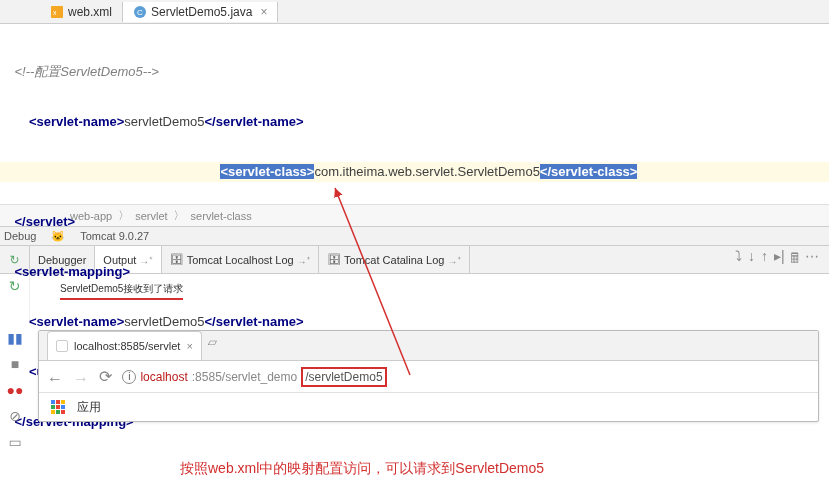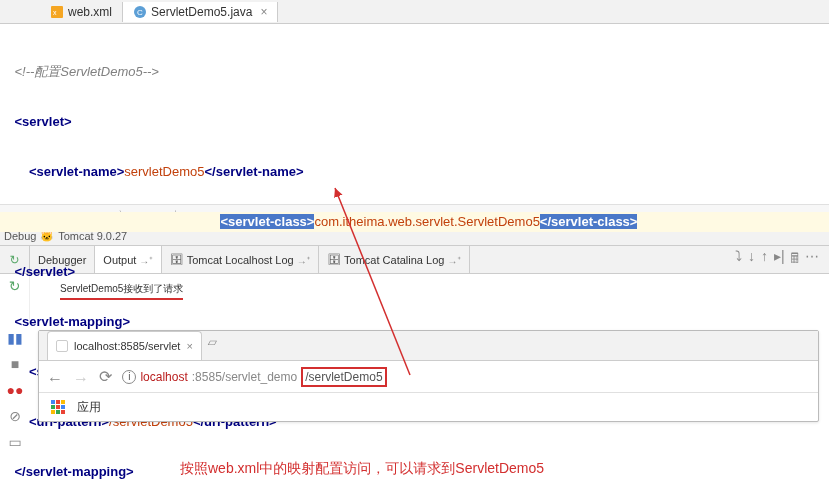--- a/index.html
+++ b/index.html
@@ -10,24 +10,24 @@
 .tab-icon { width: 14px; height: 14px; display: inline-block; }
 .editor { position: relative; height: 180px; display: flex; background: #fff; }
 .gutter { width: 68px; text-align: right; color: #aaa; font-family: "Consolas", monospace; font-size: 12px; padding-top: 8px; user-select: none; }
 .gutter .ln { height: 20px; line-height: 20px; padding-right: 20px; }
 .gutter .bulb { position: absolute; left: 70px; top: 68px; color: #e8a800; font-size: 14px; }
 .code { flex: 1; font-family: "Consolas", monospace; font-size: 13px; padding-top: 8px; white-space: pre; }
 .code .line { height: 20px; line-height: 20px; }
 .code .hl { background: #fffae3; text-align: center; }
 .c-comment { color: #808080; font-style: italic; }
 .c-tag { color: #000080; font-weight: bold; }
-.c-text { color: #c2410c; }
+.c-text { color: #404040; }
 .sel { background: #4a78c8; color: #fff; }
 .breadcrumb { height: 22px; background: #f7f7f7; border-top: 1px solid #e0e0e0; padding-left: 70px; font-size: 11px; color: #888; display: flex; align-items: center; gap: 6px; }
-.debug-bar { height: 20px; background: #f2f2f2; border-top: 1px solid #ccc; border-bottom: 1px solid #ccc; display: flex; align-items: center; padding-left: 4px; font-size: 11px; color: #555; gap: 4px; }
+.debug-bar { height: 20px; background: #f2f2f2; border-top: 1px solid #ccc; border-bottom: 1px solid #ccc; display: flex; align-items: center; padding-left: 4px; font-size: 11px; color: #555; gap: 15px; }
 .tools-row { height: 28px; background: #f2f2f2; border-bottom: 1px solid #ccc; display: flex; align-items: center; }
 .left-gutter { width: 30px; height: 100%; border-right: 1px solid #ccc; display: flex; align-items: center; justify-content: center; }
 .sub-tabs { display: flex; height: 100%; align-items: stretch; }
 .sub-tab { padding: 0 8px; display: flex; align-items: center; border-right: 1px solid #ccc; font-size: 11px; cursor: pointer; gap: 3px; }
 .sub-tab.active { background: #fff; }
 .pin { color: #888; font-size: 10px; }
 .tool-icons { margin-left: auto; display: flex; gap: 6px; padding-right: 10px; color: #888; }
 .tool-icons span { cursor: pointer; font-size: 14px; }
 .output-area { display: flex; height: 50px; }
 .output-left { width: 30px; border-right: 1px solid #eee; display: flex; flex-direction: column; align-items: center; padding-top: 4px; gap: 4px; }
@@ -82,21 +82,20 @@
         </svg>
     </span>
     <span>ServletDemo5.java</span>
     <span style="color:#888;margin-left:4px">×</span>
   </div>
 </div>
 
 <div class="editor">
   <div class="code">
     <div class="line">    <span class="c-comment">&lt;!--配置ServletDemo5--&gt;</span></div>
-    <div class="line">    <span class="c-tag">&lt;servlet&gt;</span></div>
     <div class="line">        <span class="c-tag">&lt;servlet-name&gt;</span><span class="c-text">servletDemo5</span><span class="c-tag">&lt;/servlet-name&gt;</span></div>
     <div class="line hl">        <span class="c-tag sel">&lt;servlet-class&gt;</span><span class="c-text">com.itheima.web.servlet.ServletDemo5</span><span class="c-tag sel">&lt;/servlet-class&gt;</span></div>
     <div class="line">    <span class="c-tag">&lt;/servlet&gt;</span></div>
     <div class="line">    <span class="c-tag">&lt;servlet-mapping&gt;</span></div>
     <div class="line">        <span class="c-tag">&lt;servlet-name&gt;</span><span class="c-text">servletDemo5</span><span class="c-tag">&lt;/servlet-name&gt;</span></div>
     <div class="line">        <span class="c-tag">&lt;url-pattern&gt;</span><span class="c-text">/servletDemo5</span><span class="c-tag">&lt;/url-pattern&gt;</span></div>
     <div class="line">    <span class="c-tag">&lt;/servlet-mapping&gt;</span></div>
   </div>
 </div>
 

